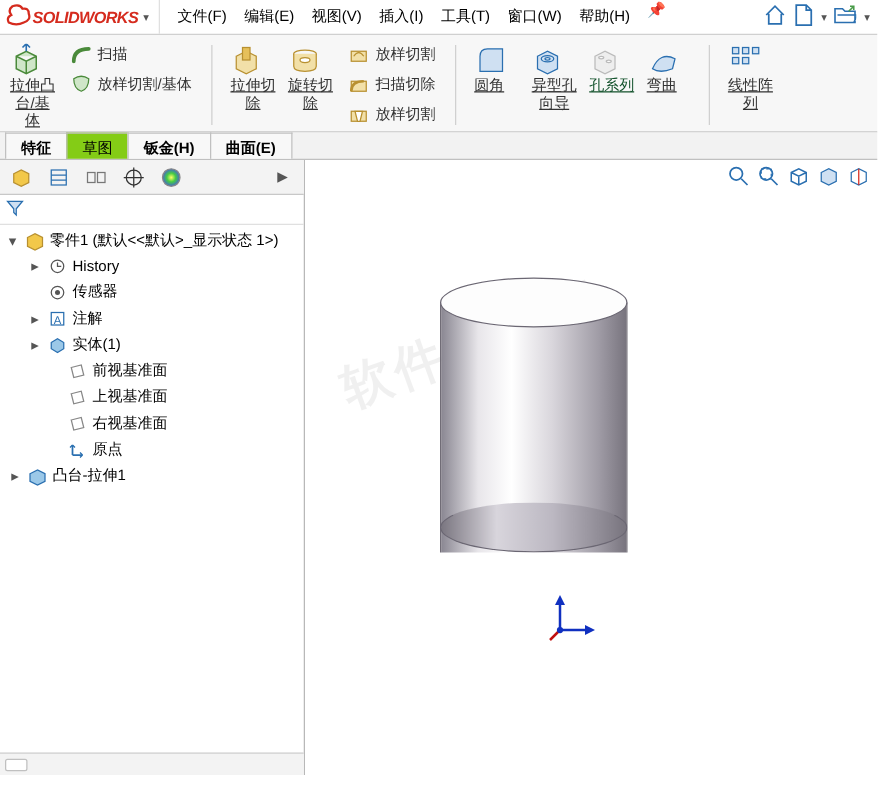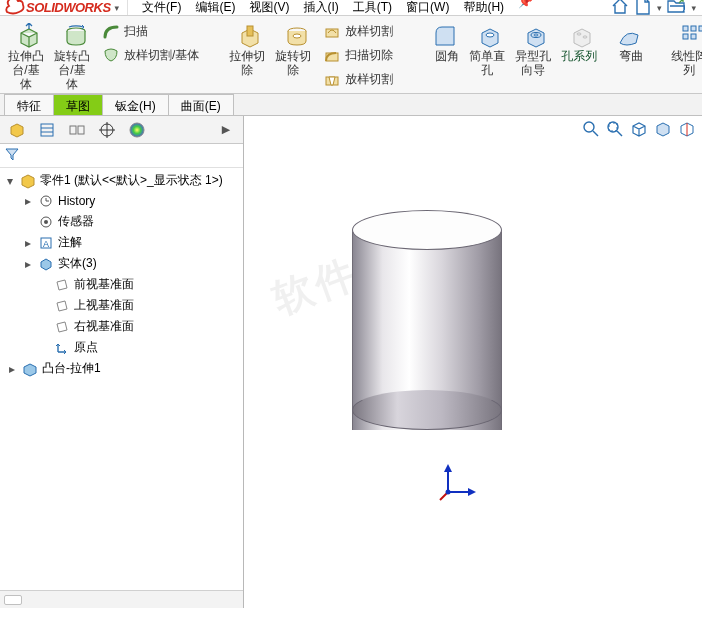--- a/index.html
+++ b/index.html
@@ -1,36 +1,36 @@
 <!DOCTYPE html>
 <html><head>
 <meta charset="utf-8">
 <style>
 * { margin: 0; padding: 0; box-sizing: border-box; font-family: "Microsoft YaHei", Arial, sans-serif; }
 body { width: 702px; height: 628px; background: #fff; overflow: hidden; font-size: 12px; }
 
-.menubar { height: 16px; display: flex; align-items: center; border-bottom: 1px solid #d0d0d0; background: #fff; text-align: right; }
+.menubar { height: 28px; display: flex; align-items: center; border-bottom: 1px solid #d0d0d0; background: #fff; text-align: right; }
 .logo-block { display: flex; align-items: center; padding: 0 8px 0 4px; height: 100%; border-right: 1px solid #e0e0e0; }
 .logo-txt { font-weight: bold; font-style: italic; font-size: 13px; color: #d52b1e; letter-spacing: -0.5px; }
 .menus { display: flex; gap: 2px; padding-left: 8px; flex: 1; }
 .menu-item { padding: 4px 6px; cursor: pointer; white-space: nowrap; }
 .home-icons { display: flex; gap: 6px; padding-right: 6px; align-items: center; }
 .home-icons span { cursor: pointer; color: #2a6fb0; }
 
 .ribbon { height: 78px; background: #f7f7f7; border-bottom: 1px solid #c8c8c8; display: flex; padding: 4px 6px; gap: 10px; overflow: hidden; }
 .ribbon-group { display: flex; align-items: flex-start; gap: 6px; }
-.big-btn { display: flex; flex-direction: column; align-items: flex-end; width: 40px; padding: 2px; cursor: pointer; line-height: 1.15; text-align: center; color: #333; }
+.big-btn { display: flex; flex-direction: column; align-items: flex-start; width: 40px; padding: 2px; cursor: pointer; line-height: 1.15; text-align: center; color: #333; text-decoration: underline; }
 .big-btn .ic { width: 28px; height: 28px; display: flex; align-items: center; justify-content: center; }
 .small-list { display: flex; flex-direction: column; gap: 2px; }
 .small-btn { display: flex; align-items: center; gap: 4px; padding: 2px 4px; cursor: pointer; white-space: nowrap; color: #333; }
 .small-btn .ic { width: 18px; height: 18px; display: flex; align-items: center; justify-content: center; }
 .sep { width: 1px; background: #d0d0d0; margin: 4px 2px; height: 64px; }
 
 .tabrow { height: 22px; background: #f2f2f2; border-bottom: 1px solid #c0c0c0; display: flex; align-items: stretch; }
-.tab { padding: 3px 12px; border: 1px solid #c0c0c0; border-bottom: none; background: #f8f8f8; margin-left: -1px; cursor: pointer; font-size: 12px; }
+.tab { padding: 3px 12px; border: 1px solid #c0c0c0; border-bottom: none; background: #f8f8f8; margin-left: -1px; cursor: pointer; font-size: 12px; font-weight: bold; }
 .tab.active { background: #84cc16; font-weight: normal; }
 .tab:first-child { margin-left: 4px; }
 
 .main { display: flex; height: 492px; }
 
 .tree-panel { width: 244px; border-right: 1px solid #b8b8b8; display: flex; flex-direction: column; background: #fff; }
 .tree-top { height: 28px; border-bottom: 1px solid #c8c8c8; display: flex; align-items: center; gap: 8px; padding: 0 6px; background: #f3f3f3; }
 .tree-top .tt-ic { width: 22px; height: 22px; display: flex; align-items: center; justify-content: center; cursor: pointer; border: 1px solid transparent; }
 .tree-top .spacer { flex: 1; }
 .filter-row { height: 24px; border-bottom: 1px solid #e0e0e0; display: flex; align-items: center; padding: 0 4px; }
@@ -97,31 +97,20 @@
   <div class="ribbon-group">
     <div class="big-btn">
       <span class="ic">
           <svg width="26" height="26" viewBox="0 0 26 26">
             <path d="M4 10 L12 6 L20 10 L20 20 L12 24 L4 20 Z M4 10 L12 14 L20 10 M12 14 V24" fill="#cfe6c8" stroke="#4a8a3a" stroke-width="1.2"></path>
             <path d="M12 6 V1 M9 3 L12 0 L15 3" stroke="#2a6fb0" stroke-width="1.3" fill="none"></path>
           </svg>
         </span>
       <span>拉伸凸台/基体</span>
     </div>
-    <div class="big-btn">
-      <span class="ic">
-          <svg width="26" height="26" viewBox="0 0 26 26">
-            <ellipse cx="13" cy="8" rx="9" ry="3" fill="none" stroke="#4a8a3a" stroke-width="1.2"></ellipse>
-            <path d="M4 8 V18 Q4 22 13 22 Q22 22 22 18 V8" fill="#cfe6c8" stroke="#4a8a3a" stroke-width="1.2"></path>
-            <path d="M20 4 A 9 3 0 0 0 6 4" stroke="#2a6fb0" stroke-width="1.3" fill="none"></path>
-            <path d="M19 2 L21 4 L19 6" stroke="#2a6fb0" fill="none"></path>
-          </svg>
-        </span>
-      <span>旋转凸台/基体</span>
-    </div>
     <div class="small-list">
       <div class="small-btn">
           <span class="ic">
             <svg width="16" height="16" viewBox="0 0 16 16">
               <path d="M2 14 Q 2 4 14 4" stroke="#4a8a3a" stroke-width="3" fill="none" stroke-linecap="round"></path>
             </svg>
           </span>
           <span>扫描</span>
         </div>
       <div class="small-btn">
@@ -187,29 +176,20 @@
   </div>
   <div class="sep"></div>
   <div class="ribbon-group">
     <div class="big-btn">
       <span class="ic">
           <svg width="26" height="26" viewBox="0 0 26 26">
             <path d="M4 22 V10 Q4 4 10 4 H22 V22 Z" fill="#cfe0f2" stroke="#2a6fb0"></path>
           </svg>
         </span>
       <span>圆角</span>
-    </div>
-    <div class="big-btn">
-      <span class="ic">
-          <svg width="26" height="26" viewBox="0 0 26 26">
-            <path d="M4 10 L12 6 L20 10 L20 20 L12 24 L4 20 Z" fill="#cfe0f2" stroke="#2a6fb0"></path>
-            <ellipse cx="12" cy="12" rx="4" ry="2" fill="#fff" stroke="#2a6fb0"></ellipse>
-          </svg>
-        </span>
-      <span>简单直孔</span>
     </div>
     <div class="big-btn">
       <span class="ic">
           <svg width="26" height="26" viewBox="0 0 26 26">
             <path d="M4 10 L12 6 L20 10 L20 20 L12 24 L4 20 Z" fill="#cfe0f2" stroke="#2a6fb0"></path>
             <ellipse cx="12" cy="12" rx="5" ry="2.5" fill="none" stroke="#2a6fb0"></ellipse>
             <ellipse cx="12" cy="12" rx="2" ry="1" fill="#fff" stroke="#2a6fb0"></ellipse>
           </svg>
         </span>
       <span>异型孔向导</span>
@@ -346,21 +326,21 @@
           </span>
           <span>注解</span>
         </div>
       <div class="tree-node ind1">
           <span class="exp">▸</span>
           <span class="pic">
             <svg width="14" height="14">
               <path d="M2 5 L7 2 L12 5 V10 L7 13 L2 10 Z" fill="#9bc8e8" stroke="#2a6fb0"></path>
             </svg>
           </span>
-          <span>实体(3)</span>
+          <span>实体(1)</span>
         </div>
       <div class="tree-node ind2">
           <span class="exp"></span>
           <span class="pic">
             <svg width="14" height="14">
               <path d="M2 4 L10 2 L12 10 L4 12 Z" fill="none" stroke="#888"></path>
             </svg>
           </span>
           <span>前视基准面</span>
         </div>

